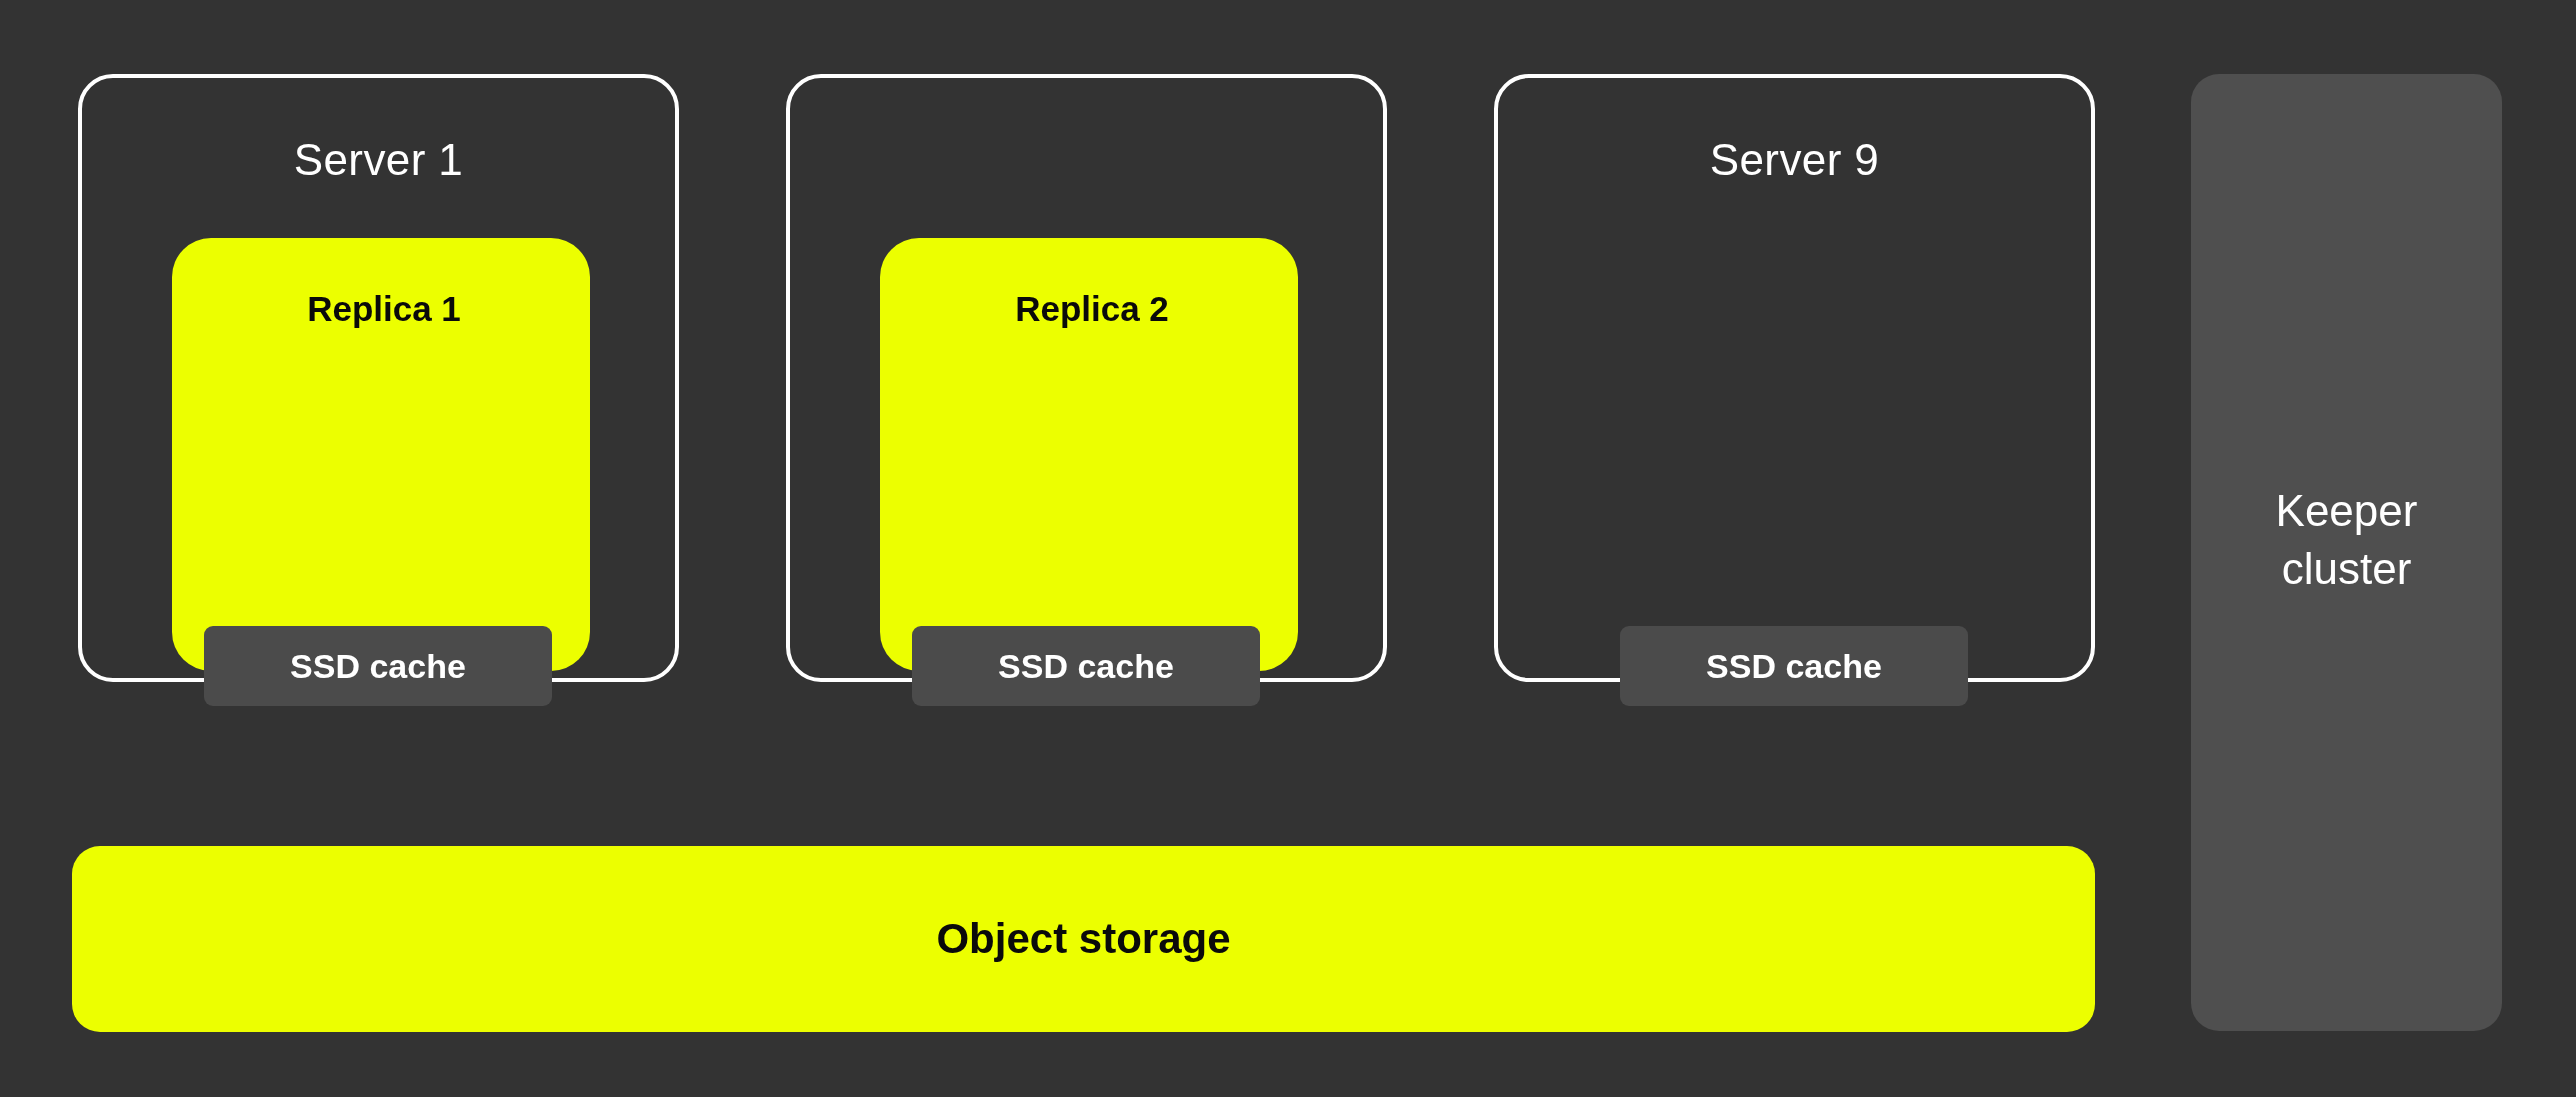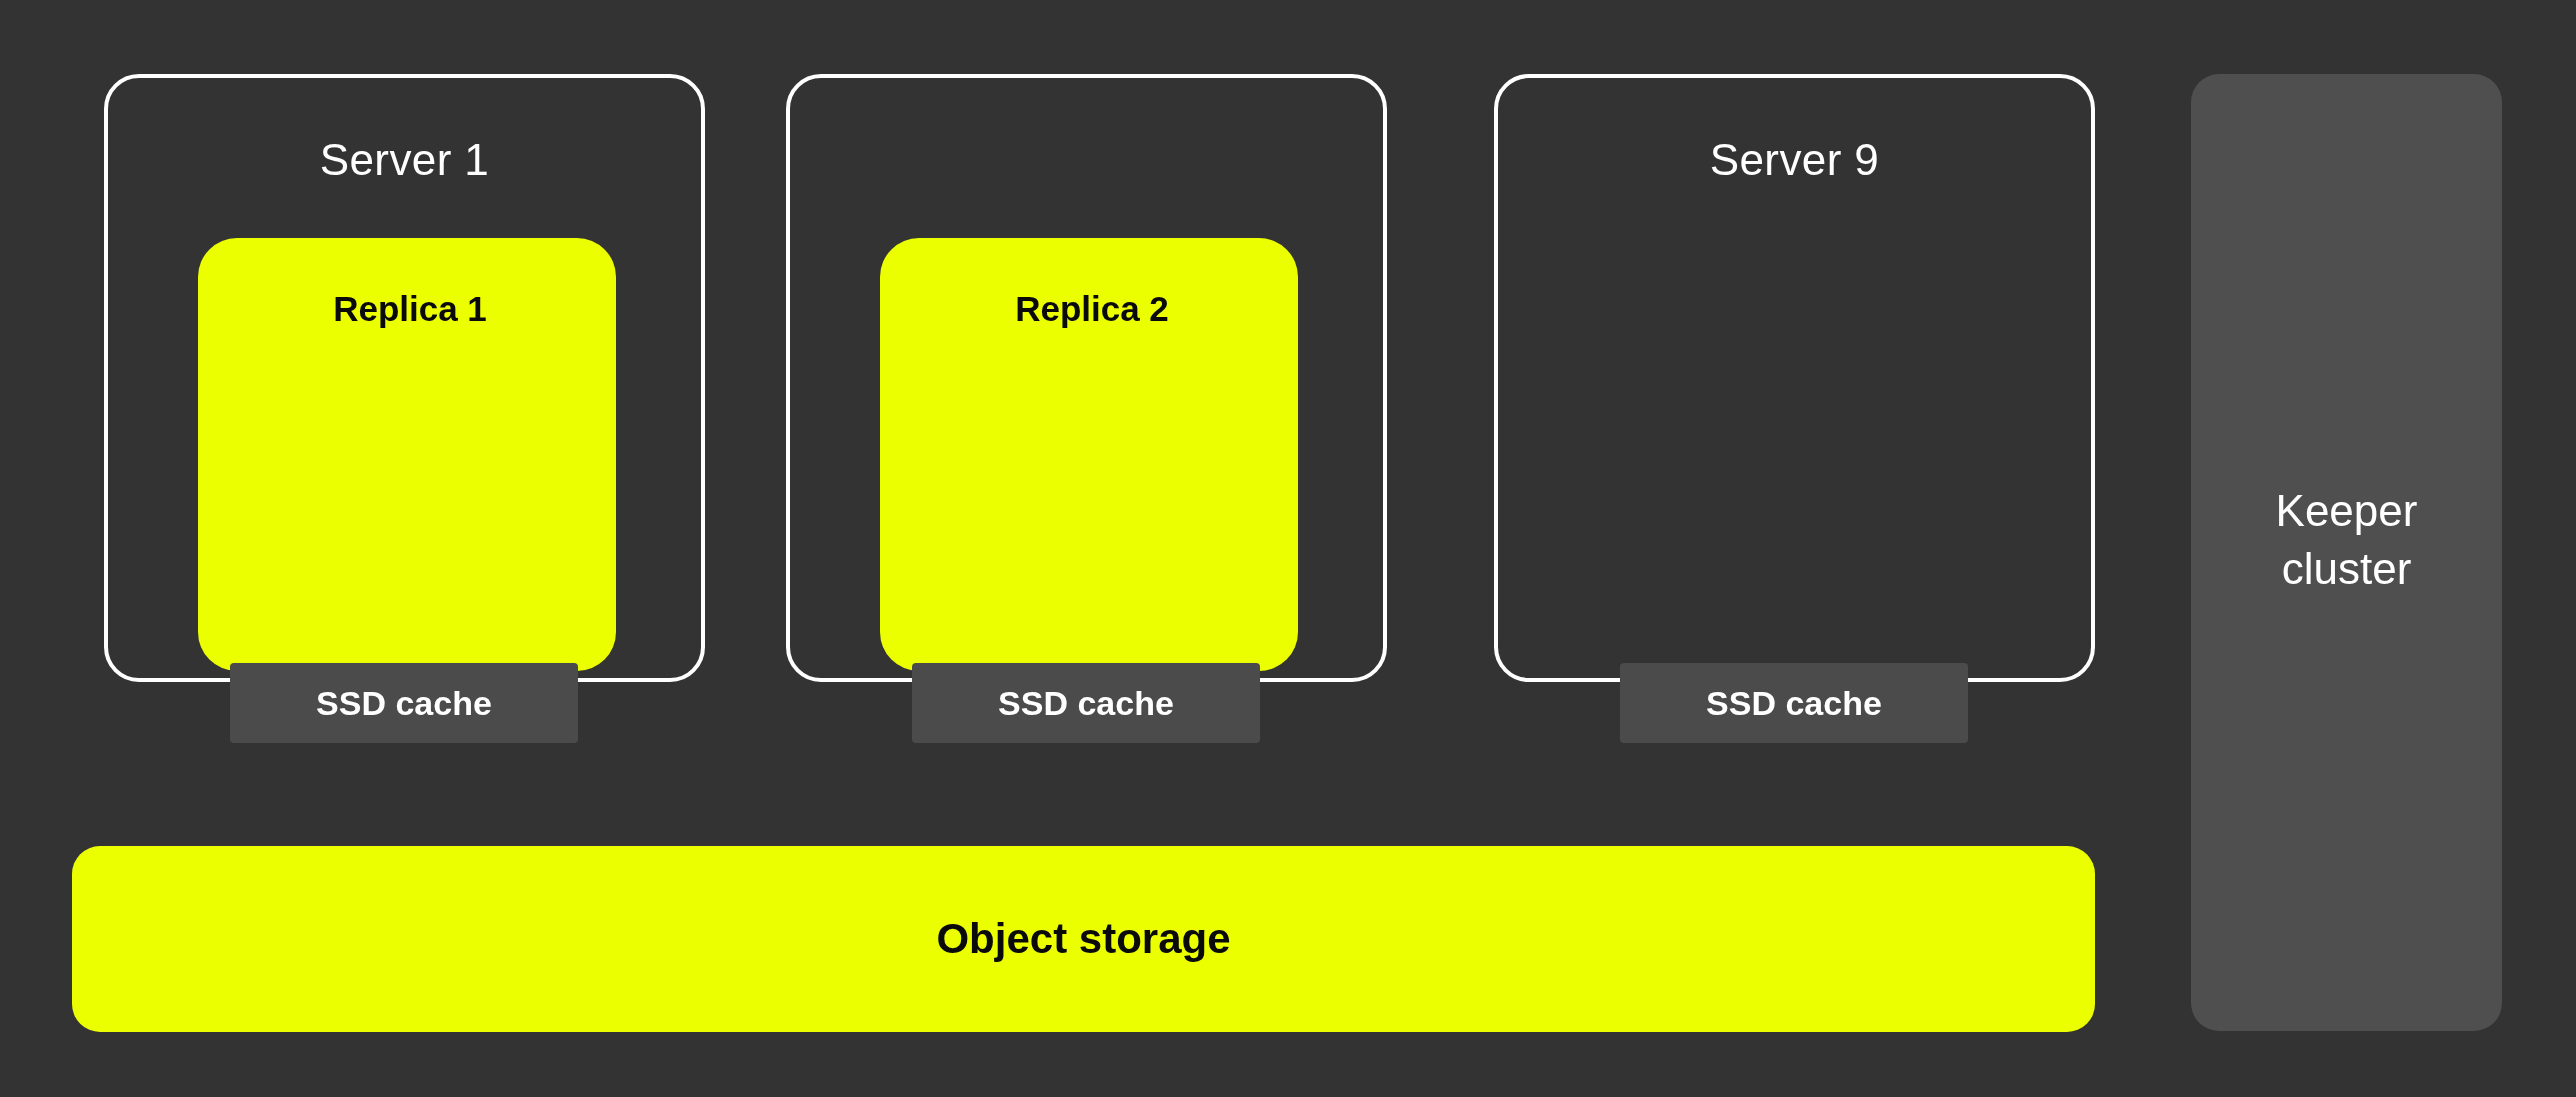--- a/index.html
+++ b/index.html
@@ -21,21 +21,21 @@
   .server {
     position: absolute;
     top: 74px;
     width: 601px;
     height: 608px;
     box-sizing: border-box;
     border: 4.4px solid var(--outline_white, #ffffff);
     border-radius: 35px;
     background: transparent;
   }
-  .s1 { left: 78px; margin-left: 26px; }
+  .s1 { left: 78px; }
   .s2 { left: 786px; }
   .s3 { left: 1494px; }
 
   .server-label {
     position: absolute;
     top: 55px;
     left: 0;
     right: 0;
     text-align: center;
     font-size: 44px;
@@ -62,25 +62,25 @@
     font-size: 35px;
     line-height: 42px;
     font-weight: 700;
     color: var(--text_dark, #0a0a0a);
   }
 
   
   .ssd {
     position: absolute;
     left: 122px;
-    top: 585px;
+    top: 548px;
     width: 348px;
     height: 80px;
     background: var(--cache_gray, #4b4b4b);
-    border-radius: 4px;
+    border-radius: 9px;
     display: flex;
     align-items: center;
     justify-content: center;
     z-index: 2;
   }
   .ssd-label {
     font-size: 34px;
     font-weight: 700;
     color: var(--text_light, #ffffff);
   }

